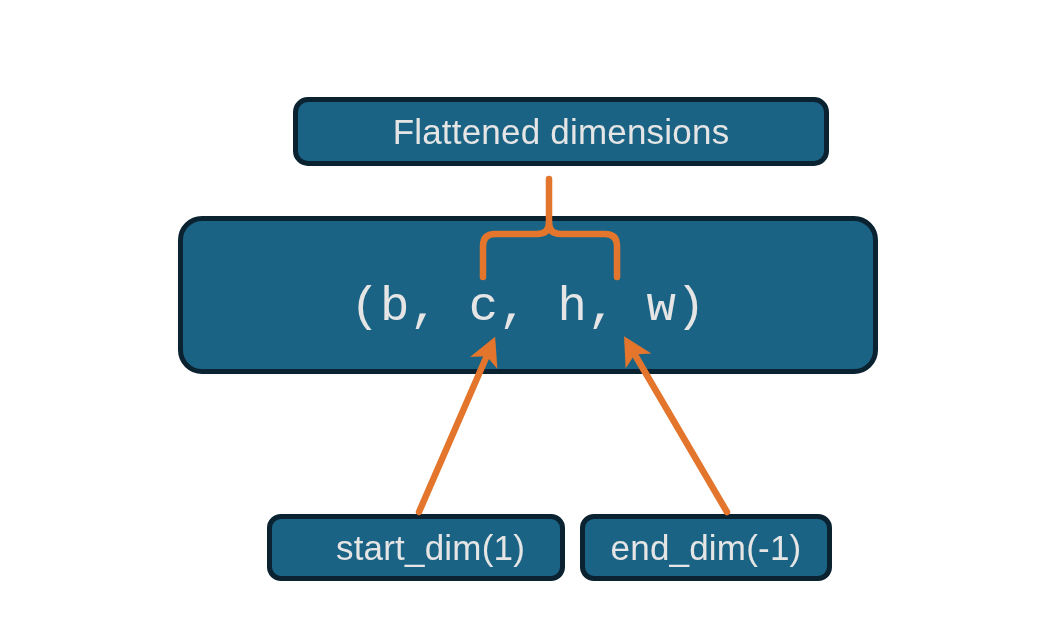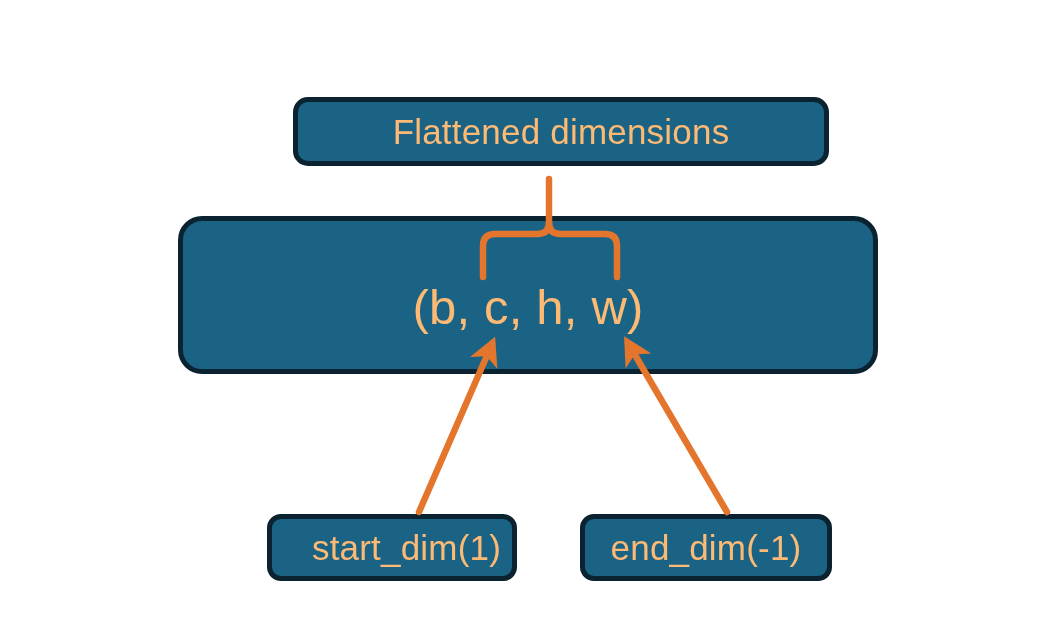--- a/index.html
+++ b/index.html
@@ -28,21 +28,21 @@
   }
   .node-box {
     position: absolute;
     box-sizing: border-box;
     background: #1A6385;
     border: 5px solid #0B2231;
     border-radius: 14px;
     display: flex;
     align-items: center;
     justify-content: center;
-    color: #fdba74;
+    color: #e5e5e5;
     font-family: "Liberation Sans", sans-serif;
     font-weight: 400;
     letter-spacing: 0.2px;
     white-space: nowrap;
     z-index: 2;
   }
   #box-flattened {
     left: 293px;
     top: 97px;
     width: 536px;
@@ -56,25 +56,26 @@
     width: 700px;
     height: 158px;
     border-radius: 24px;
     font-size: 0px;
   }
   #box-shape .shape-text {
     font-size: 49px;
     line-height: 1;
     position: relative;
     top: 12px;
+    font-family: Liberation Mono, monospace;
   }
   #box-start-dim {
     left: 267px;
     top: 514px;
-    width: 250px;
+    width: 298px;
     height: 67px;
     font-size: 35px;
     border-radius: 14px;
     padding-left: 29px;
   }
   #box-end-dim {
     left: 580px;
     top: 514px;
     width: 252px;
     height: 67px;

